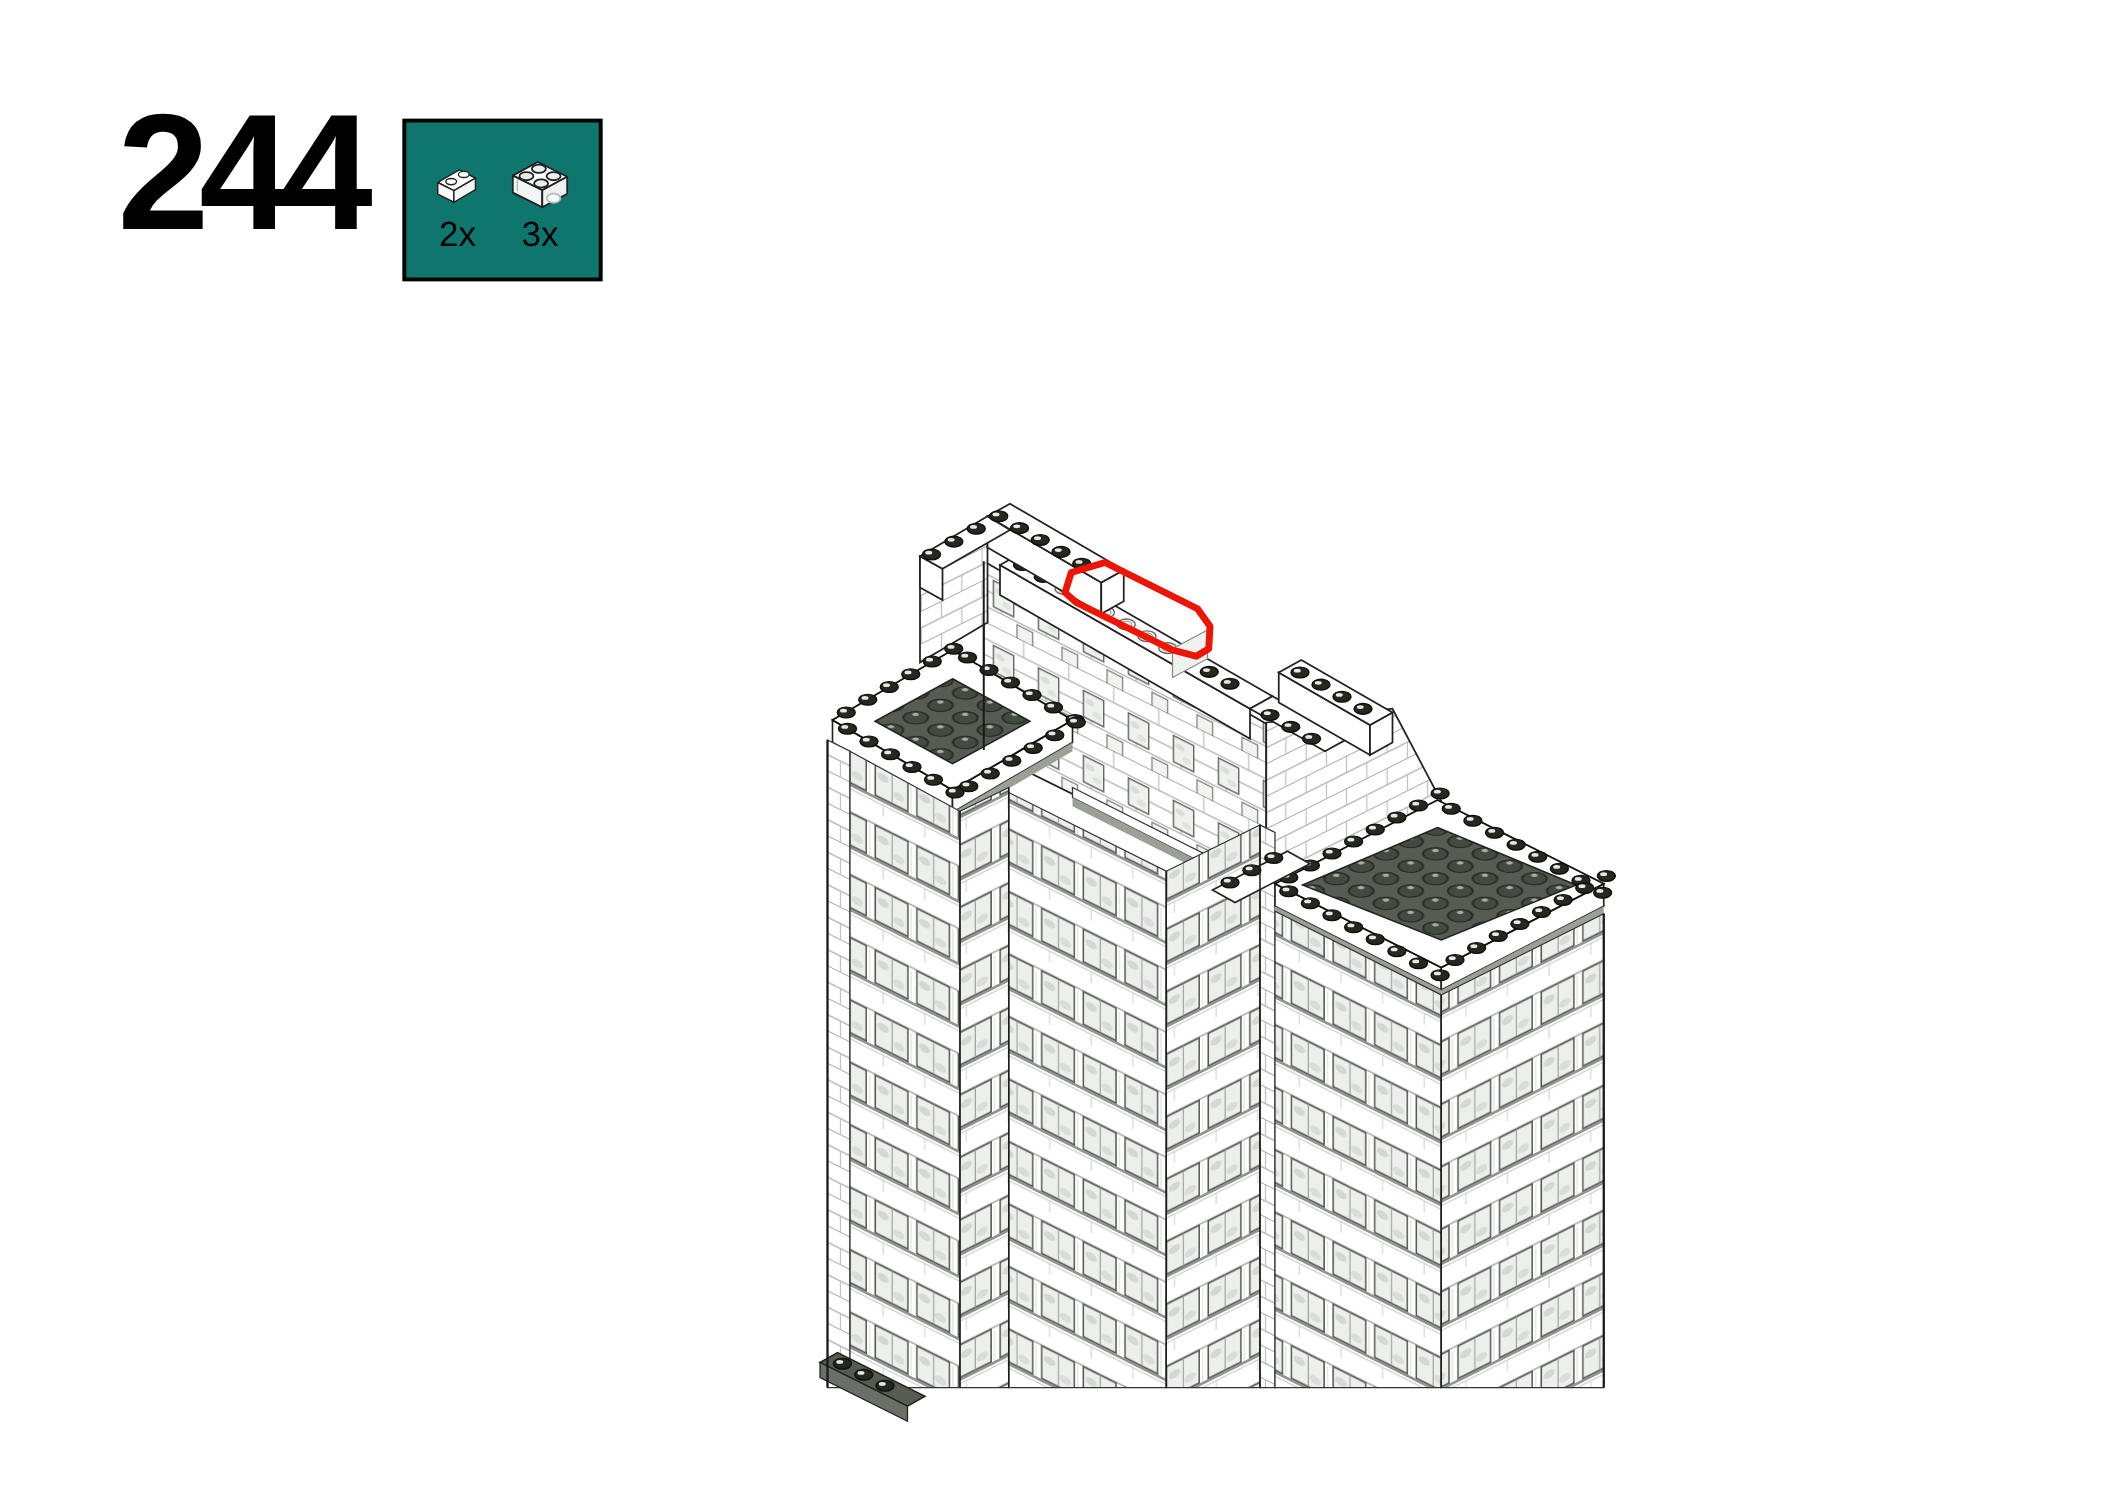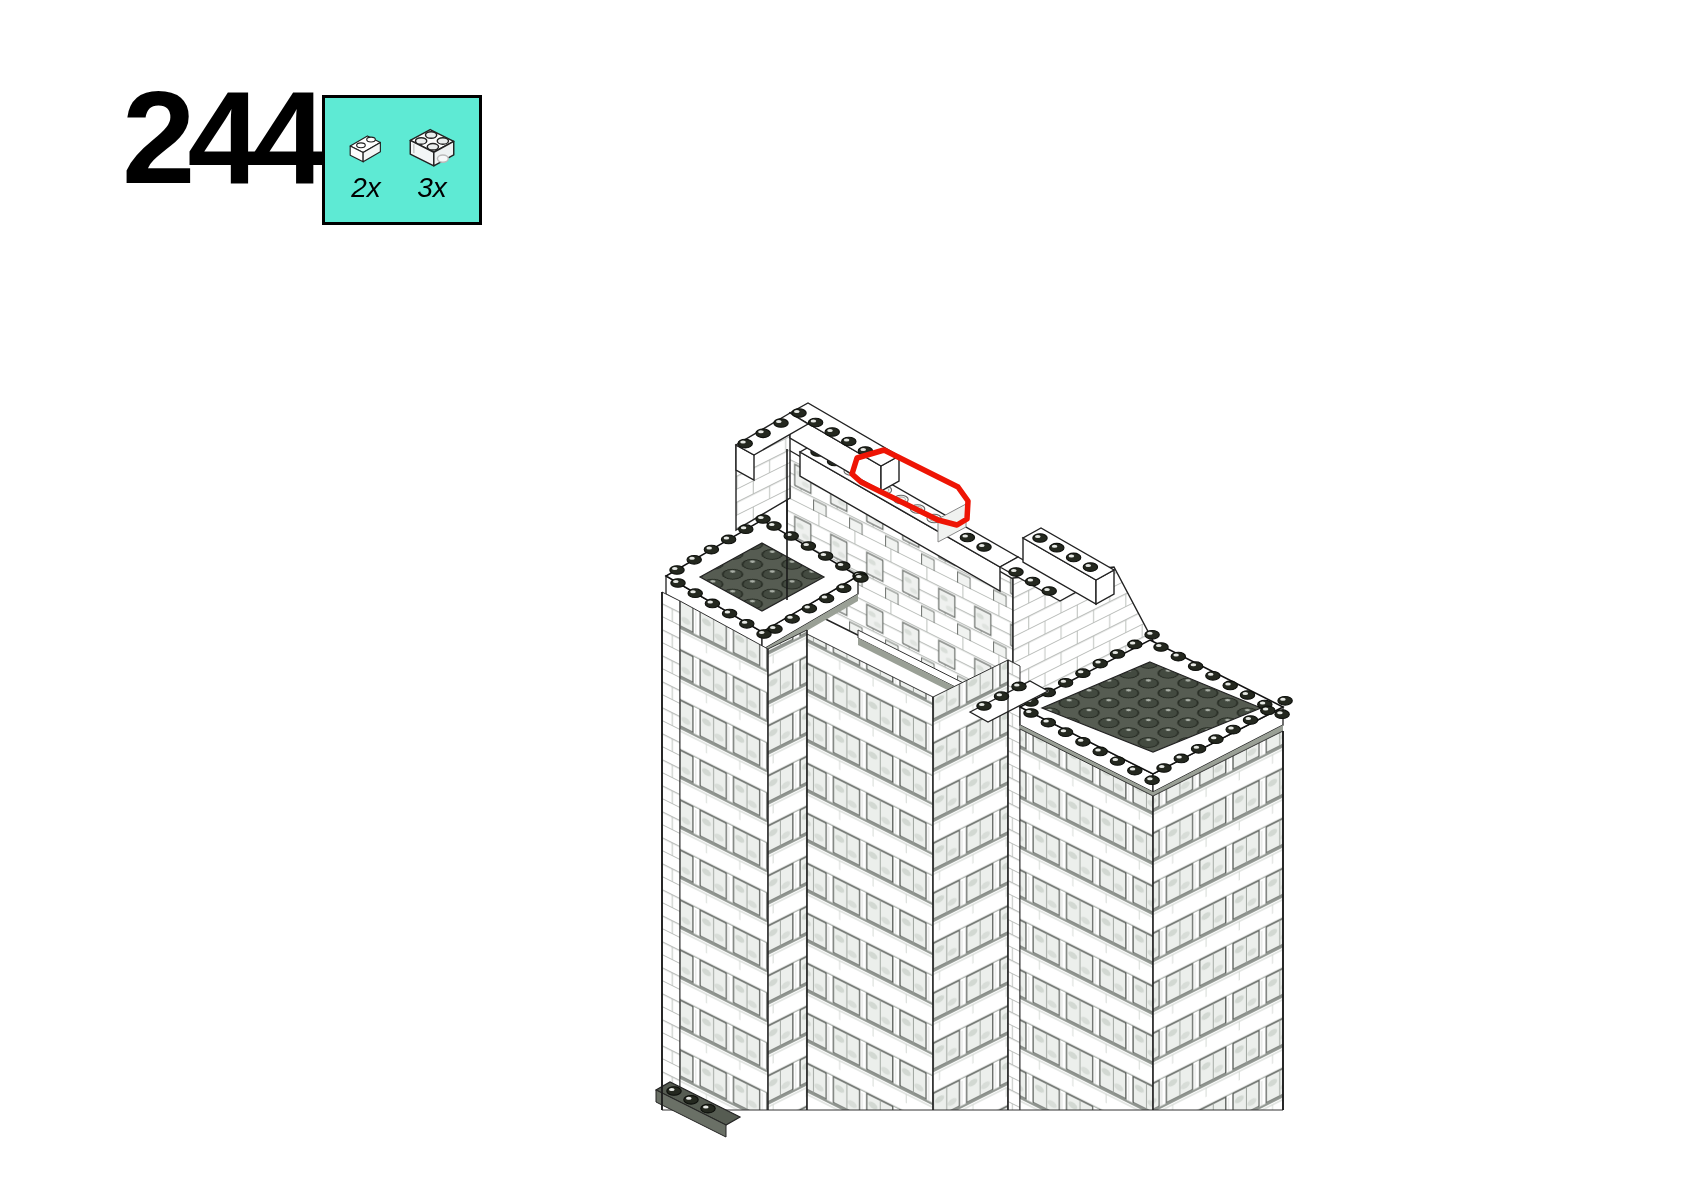--- a/index.html
+++ b/index.html
@@ -1,21 +1,21 @@
 <!DOCTYPE html>
 <html><head>
 <meta charset="utf-8">
 <style>
   html,body{margin:0;padding:0;background:#fff;}
   .page{position:relative;width:1684px;height:1192px;background:#fff;overflow:hidden;
         font-family:"Liberation Sans","DejaVu Sans",sans-serif;}
   .step-number{position:absolute;left:94px;top:72px;font-size:132px;font-weight:bold;
-               letter-spacing:-8px;color:#000;line-height:1;margin-left:28px;}
+               letter-spacing:-8px;color:#000;line-height:1;}
   .parts-box{position:absolute;left:322px;top:95px;width:154px;height:124px;
-             background:#5eead4;border:3.5px solid #000;font-style:italic;}
+             background:#0f766e;border:3.5px solid #000;}
   .parts-row{display:flex;justify-content:center;align-items:flex-end;gap:14px;margin-top:20px;}
   .part{display:flex;flex-direction:column;align-items:center;}
   .part-count{font-size:28px;color:#000;margin-top:2px;line-height:1;}
   .illustration{position:absolute;left:0;top:0;width:1684px;height:1192px;}
 </style>
 </head>
 <body>
 
 <div class="page">
 

